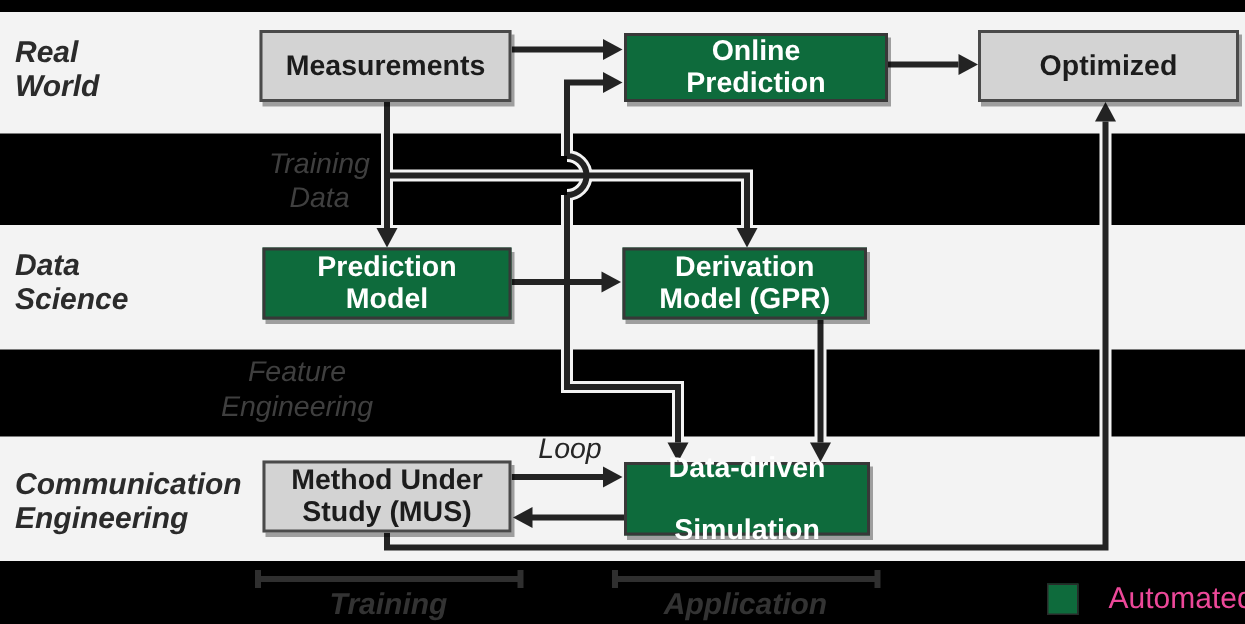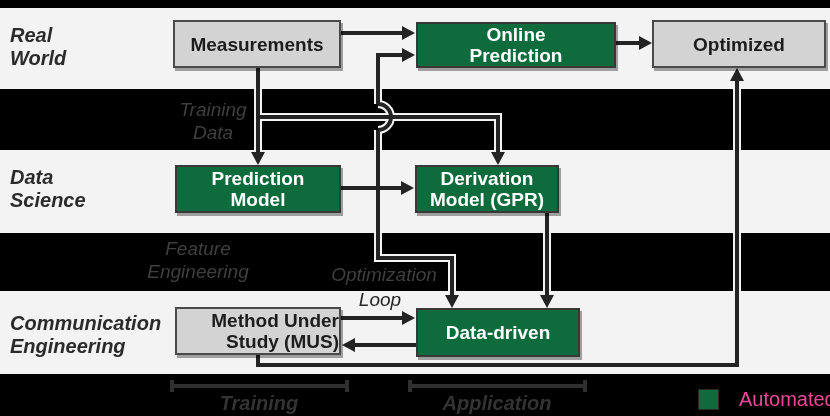--- a/index.html
+++ b/index.html
@@ -14,25 +14,25 @@
   #lbl-real{left:10px;top:24px;}
   #lbl-ds{left:10px;top:166px;}
   #lbl-ce{left:10px;top:312px;}
   .node{position:absolute;box-sizing:border-box;border:2px solid #4a4a4a;
         display:flex;flex-direction:column;align-items:center;justify-content:center;
         font-size:19px;font-weight:bold;line-height:21px;text-align:center;
         box-shadow:2px 3px 0 rgba(0,0,0,0.35);}
   .manual{background:#D3D3D3;color:#1c1c1c;}
   .automated{background:#0E6B3C;color:#ffffff;border-color:#383838;}
   #n-meas{left:173px;top:20px;width:168px;height:48px;}
-  #n-online{left:416px;top:22px;width:200px;height:46px;}
+  #n-online{left:416px;top:22px;width:176px;height:46px;}
   #n-optm{left:652px;top:20px;width:174px;height:48px;}
   #n-pred{left:175px;top:165px;width:166px;height:48px;}
-  #n-deriv{left:415px;top:165px;width:144px;height:48px;}
-  #n-mus{left:175px;top:307px;width:166px;height:48px;align-items:flex-end;}
+  #n-deriv{left:415px;top:165px;width:163px;height:48px;}
+  #n-mus{left:175px;top:307px;width:166px;height:48px;}
   #n-dds{left:416px;top:308px;width:164px;height:49px;gap:20px;}
   .anno{position:absolute;font-size:19px;font-style:italic;color:#3f3f3f;
         text-align:center;line-height:23px;white-space:pre-line;}
   #anno-td{left:163px;top:98px;width:100px;}
   #anno-fe{left:138px;top:237px;width:120px;}
   #anno-opt{left:320px;top:263px;width:128px;}
   #anno-loop{left:320px;top:288px;width:120px;color:#262626;}
   .phase{position:absolute;font-size:20px;font-weight:bold;font-style:italic;
          color:#333;text-align:center;}
   #phase-tr{left:196px;top:392px;width:126px;}
@@ -145,27 +145,27 @@
   <div class="node automated" id="n-deriv">
     <span>Derivation</span>
     <span>Model (GPR)</span>
   </div>
   <div class="node manual" id="n-mus">
     <span>Method Under</span>
     <span>Study (MUS)</span>
   </div>
   <div class="node automated" id="n-dds">
     <span>Data-driven</span>
+    <span>Simulation</span>
   </div>
 
   <div class="anno" id="anno-td">Training
 Data</div>
   <div class="anno" id="anno-fe">Feature
 Engineering</div>
-  <div class="anno" id="anno-opt">Optimization</div>
   <div class="anno" id="anno-loop">Loop</div>
 
   <div class="phase" id="phase-tr">Training</div>
   <div class="phase" id="phase-ap">Application</div>
 
   <div id="legend">
     <div id="legend-swatch" style="background: rgb(14, 107, 60);"></div>
     <div id="legend-label">Automated</div>
   </div>
 

